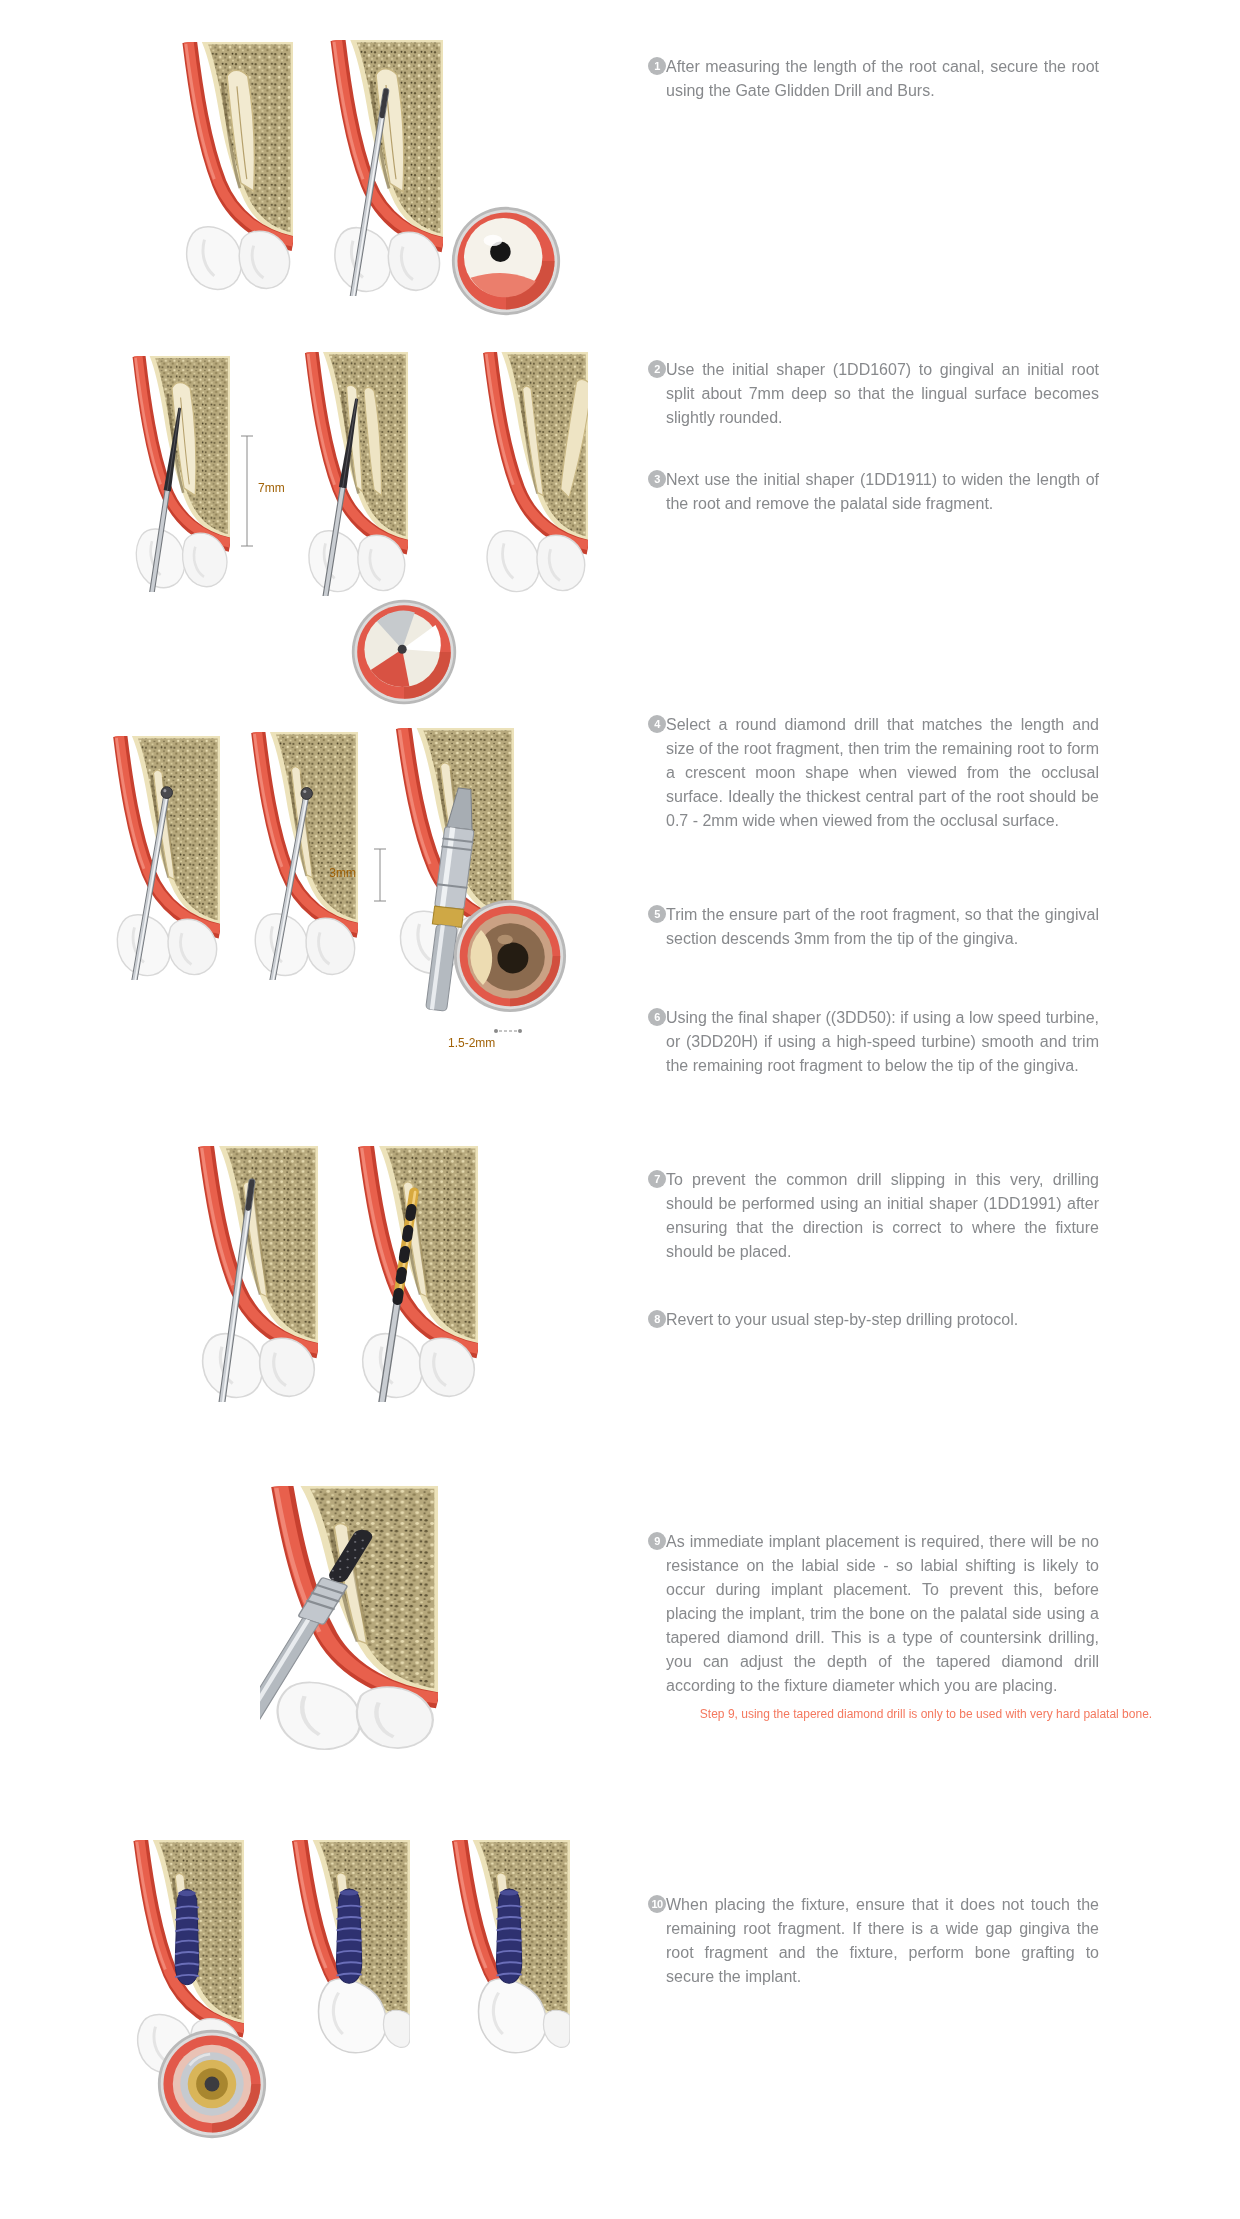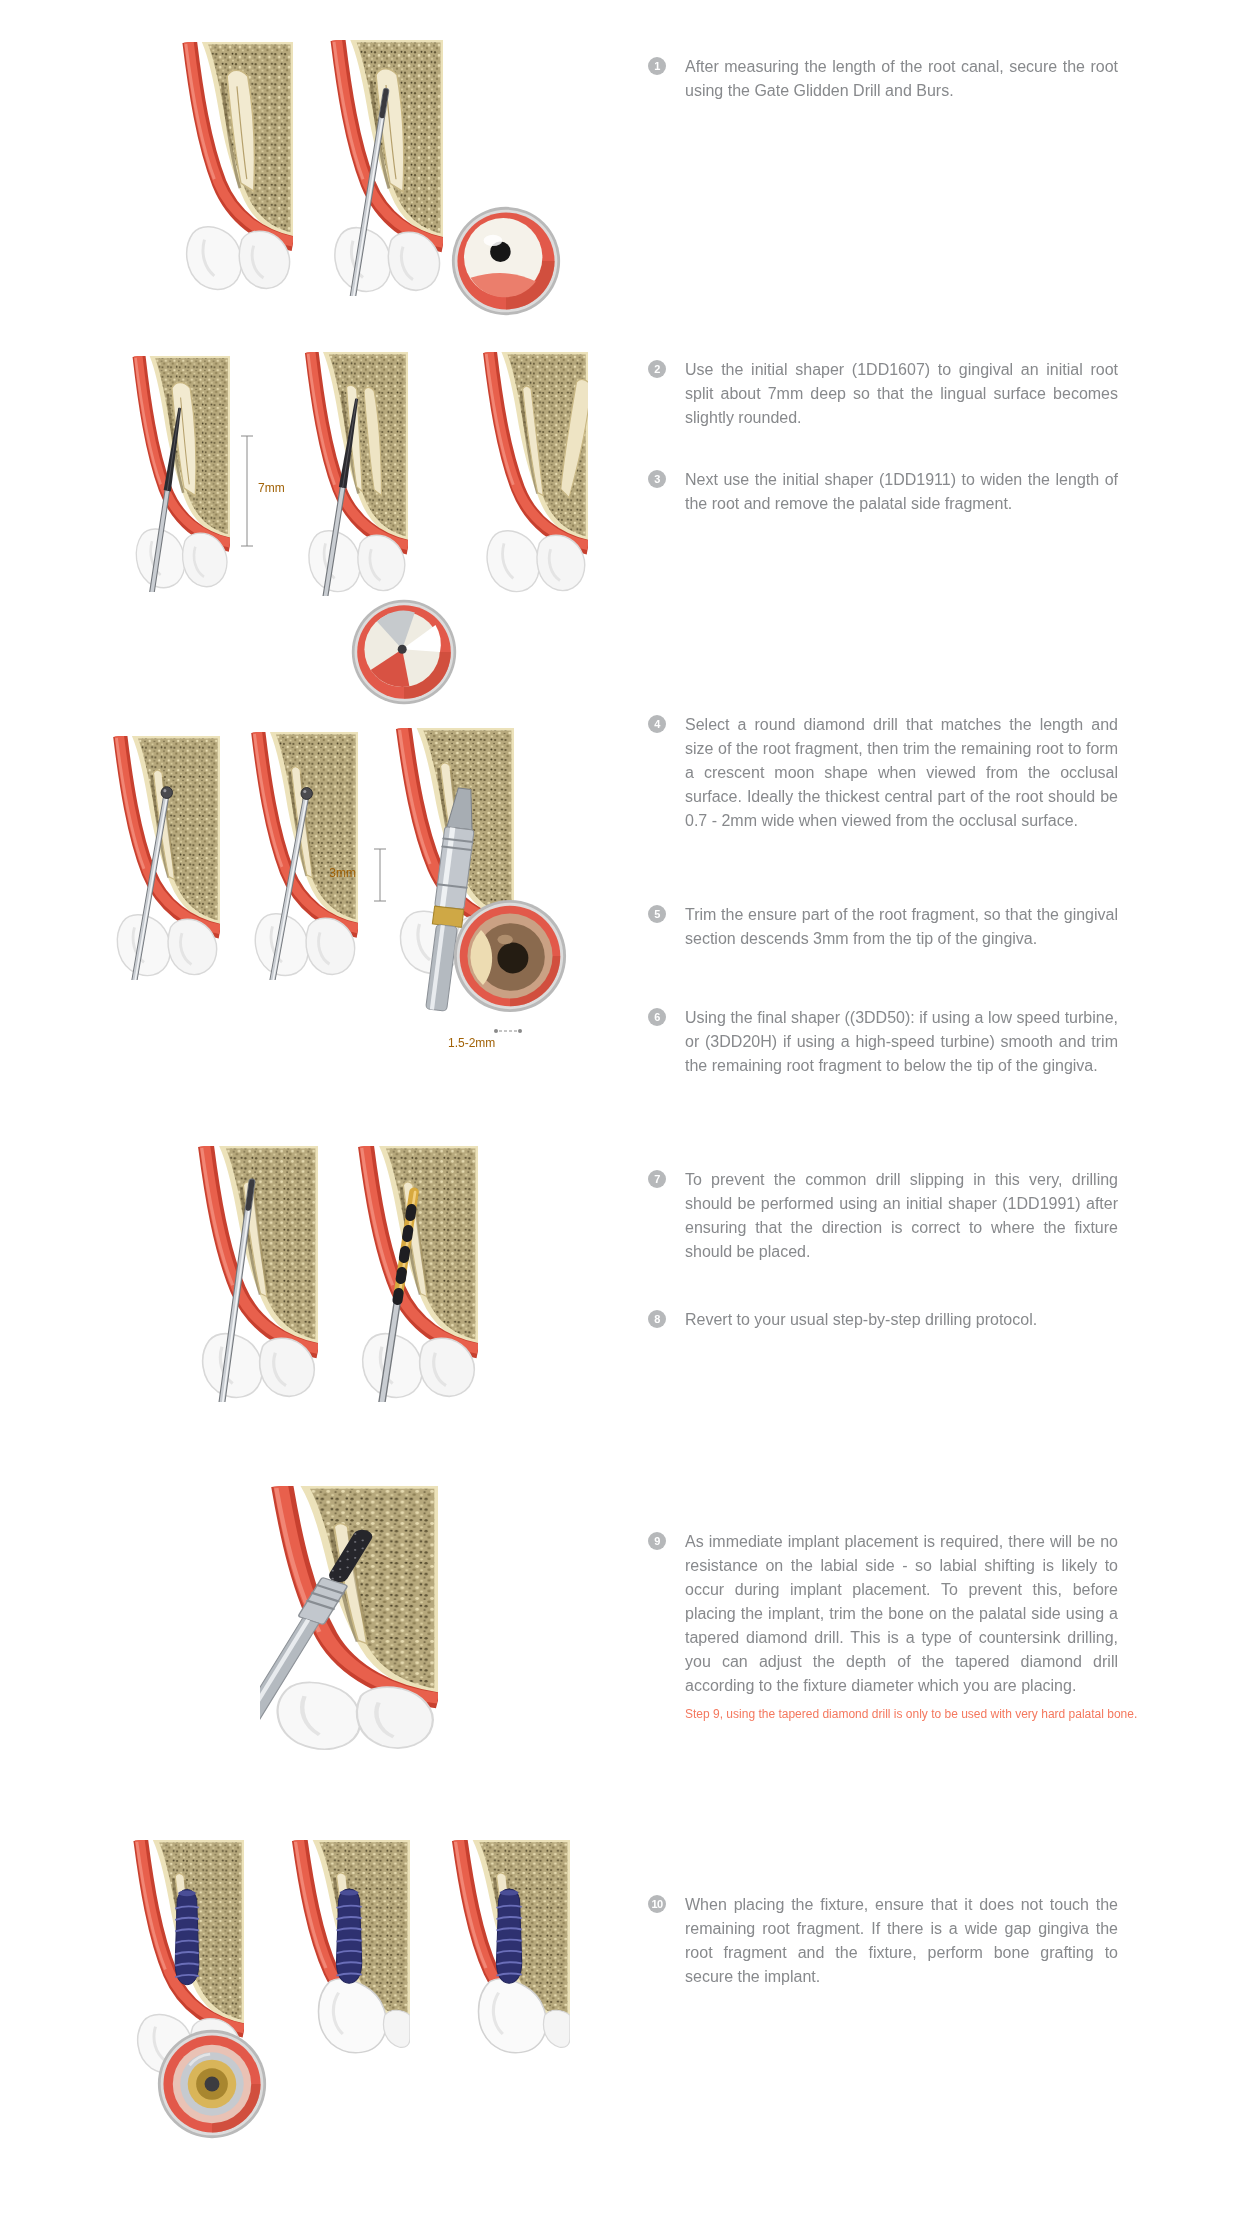--- a/index.html
+++ b/index.html
@@ -10,26 +10,26 @@
   }
   .panel,.inset{position:absolute}
   .panel svg,.inset svg{display:block;width:100%;height:100%}
   .steps{list-style:none}
   .step{position:absolute;left:648px;width:480px;display:flex;align-items:flex-start}
   .badge{
     flex:0 0 18px;width:18px;height:18px;border-radius:50%;
     background:#b6b8ba;color:#ffffff;font-size:11px;font-weight:bold;
     line-height:18px;text-align:center;margin-top:2px;letter-spacing:-0.5px;
   }
-  .body{margin-left:19px;width:433px}
+  .body{width:433px}
   .txt{
     font-size:16px;line-height:24px;color:#87898c;text-align:justify;
   }
   .note{
-    margin-top:9px;font-size:12px;color:#f4785e;white-space:nowrap;width:520px;
+    margin-top:9px;font-size:12px;color:#f4785e;white-space:nowrap;width:520px;text-align:center;
   }
   .dimlabel{
     position:absolute;font-size:12px;color:#a16207;
   }
   .dimlabel.right{text-align:right}
   .dimlabel.center{text-align:left}
   .dimsvg{position:absolute}
   .dots{display:block;margin:0 auto 2px auto}
 </style>
 </head>

